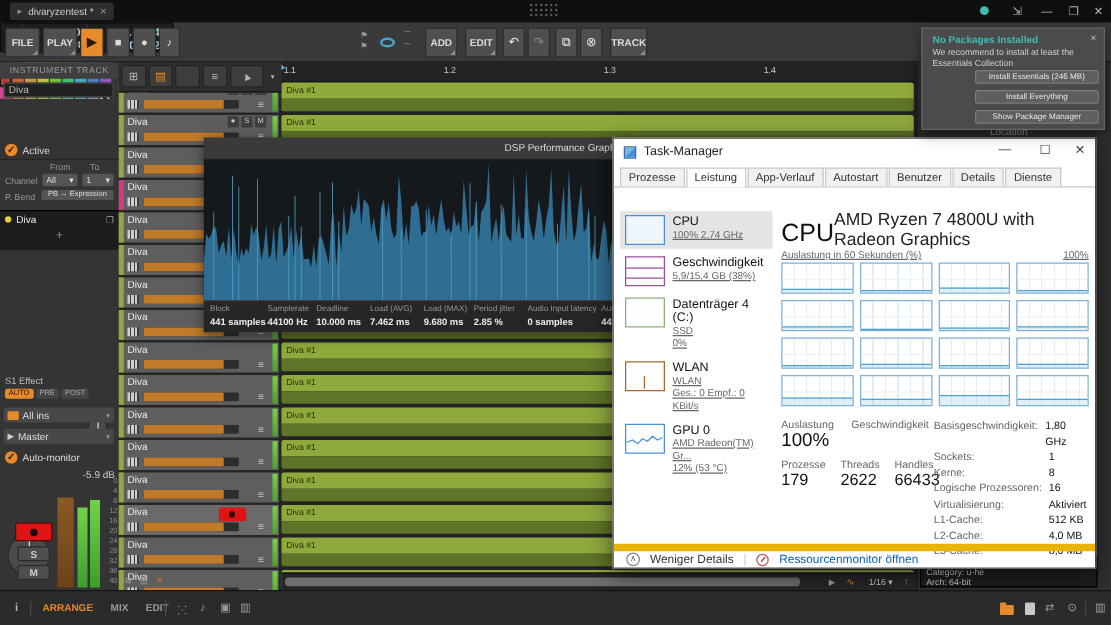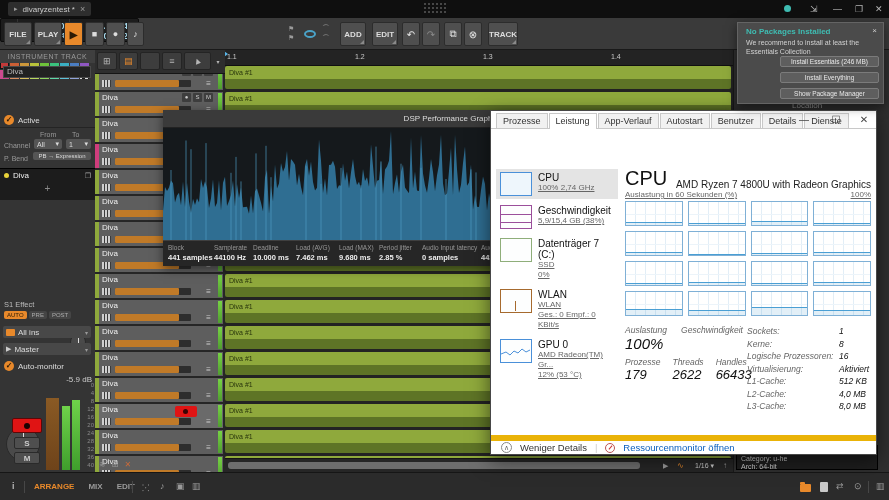--- a/index.html
+++ b/index.html
@@ -99,28 +99,28 @@
   .tm-tab.on { background:#fff; position:relative; top:1px; padding-bottom:3px; }
   .tm-side { position:absolute; left:5px; top:58px; width:122px; }
   .tm-item { position:relative; padding:3px 2px 3px 4px; display:flex; gap:6px; margin-bottom:3px; }
   .tm-item.on { background:#e4e4e4; }
   .tm-thumb { width:32px; height:24px; background:#fdfefe; border:1px solid; flex:none; position:relative; overflow:hidden; }
   .tm-item .t { font-size:10px; color:#111; }
   .tm-item .s { font-size:8px; color:#666; line-height:1.25;text-decoration:underline; }
   .tm-main { position:absolute; left:134px; top:56px; width:246px; }
   .cpu-head { display:flex; justify-content:space-between; align-items:flex-end; }
   .cpu-head .h1 { font-size:20px; font-weight:normal; color:#111; }
-  .cpu-head .chip { font-size:10px; color:#222; }
+  .cpu-head .chip { font-size:14px; color:#222; }
   .gl-row { display:flex; justify-content:space-between; font-size:8px; color:#666; margin-top:0;text-decoration:underline; }
   .coregrid { margin-top:2px; display:grid; grid-template-columns:repeat(4,1fr); gap:5px; }
   .core { height:25px; border:1px solid #7fb0d6; position:relative; background:
       repeating-linear-gradient(90deg, transparent 0 9px, #e2eef7 9px 10px); }
   .core::after { content:""; position:absolute; left:0; top:50%; width:100%; height:1px; background:#ecf4fa; }
   .core .lvl { position:absolute; left:0; bottom:0; width:100%; background:rgba(17,125,187,.12); border-top:1px solid #4a9fd4; }
-  .tm-stats { display:flex; margin-top:9px;font-style:italic; }
+  .tm-stats { display:flex; margin-top:9px; }
   .st-left { width:118px; }
   .st-lbl { font-size:8.5px; color:#666; }
   .st-big { font-size:15px; color:#111; margin-bottom:5px; }
   .st-med { font-size:13px; color:#111; margin-bottom:5px; }
   .st-grid2 { display:flex; gap:14px; }
   .st-grid3 { display:flex; gap:12px; }
   .st-right { flex:1; padding-left:4px; }
   .kv { display:flex; font-size:8.5px; line-height:12.5px; }
   .kv .k { width:92px; color:#666; }
   .kv .v { color:#111; }
@@ -654,20 +654,24 @@
           <span class="v">0 samples</span>
         </div>
         <div class="col" style="width: 70px;">
           <span class="l">Audio Output latency</span>
           <span class="v">441 samples</span>
         </div>
       </div>
   </div>
 
   <div class="abs tm">
+    <div class="tm-title">
+      <span style="width:10px;height:10px;background:linear-gradient(135deg,#7ab6e0 50%,#4a90d9 50%);border:1px solid #3a6ea8"></span>
+      <span>Task-Manager</span>
+    </div>
     <span class="tm-ctl" style="left:305px">—</span>
     <span class="tm-ctl" style="left:337px">☐</span>
     <span class="tm-ctl" style="left:365px">✕</span>
     <div class="tm-tabs" id="tm-tabs">
         <span class="tm-tab">Prozesse</span>
         <span class="tm-tab on">Leistung</span>
         <span class="tm-tab">App-Verlauf</span>
         <span class="tm-tab">Autostart</span>
         <span class="tm-tab">Benutzer</span>
         <span class="tm-tab">Details</span>
@@ -687,21 +691,21 @@
             <span style="position:absolute;left:0;top:16px;width:100%;height:1px;background:#9b4f9b"></span>
           </span>
           <span>
             <div class="t">Geschwindigkeit</div>
             <div class="s">5,9/15,4 GB (38%)</div>
           </span>
         </div>
         <div class="tm-item">
           <span class="tm-thumb" style="border-color: rgb(143, 174, 122);"></span>
           <span>
-            <div class="t">Datenträger 7 (C:)</div>
+            <div class="t">Datenträger 4 (C:)</div>
             <div class="s">SSD</div>
             <div class="s">0%</div>
           </span>
         </div>
         <div class="tm-item">
           <span class="tm-thumb" style="border-color: rgb(166, 106, 46);">
             <span style="position:absolute;left:14px;bottom:1px;width:1px;height:10px;background:#a66a2e"></span>
           </span>
           <span>
             <div class="t">WLAN</div>
@@ -801,20 +805,24 @@
                 <div class="st-med">2622</div>
               </div>
               <div>
                 <div class="st-lbl">Handles</div>
                 <div class="st-med">66433</div>
               </div>
             </div>
           </div>
         <div class="st-right" id="st-right">
             <div class="kv">
+              <span class="k">Basisgeschwindigkeit:</span>
+              <span class="v">1,80 GHz</span>
+            </div>
+            <div class="kv">
               <span class="k">Sockets:</span>
               <span class="v">1</span>
             </div>
             <div class="kv">
               <span class="k">Kerne:</span>
               <span class="v">8</span>
             </div>
             <div class="kv">
               <span class="k">Logische Prozessoren:</span>
               <span class="v">16</span>

